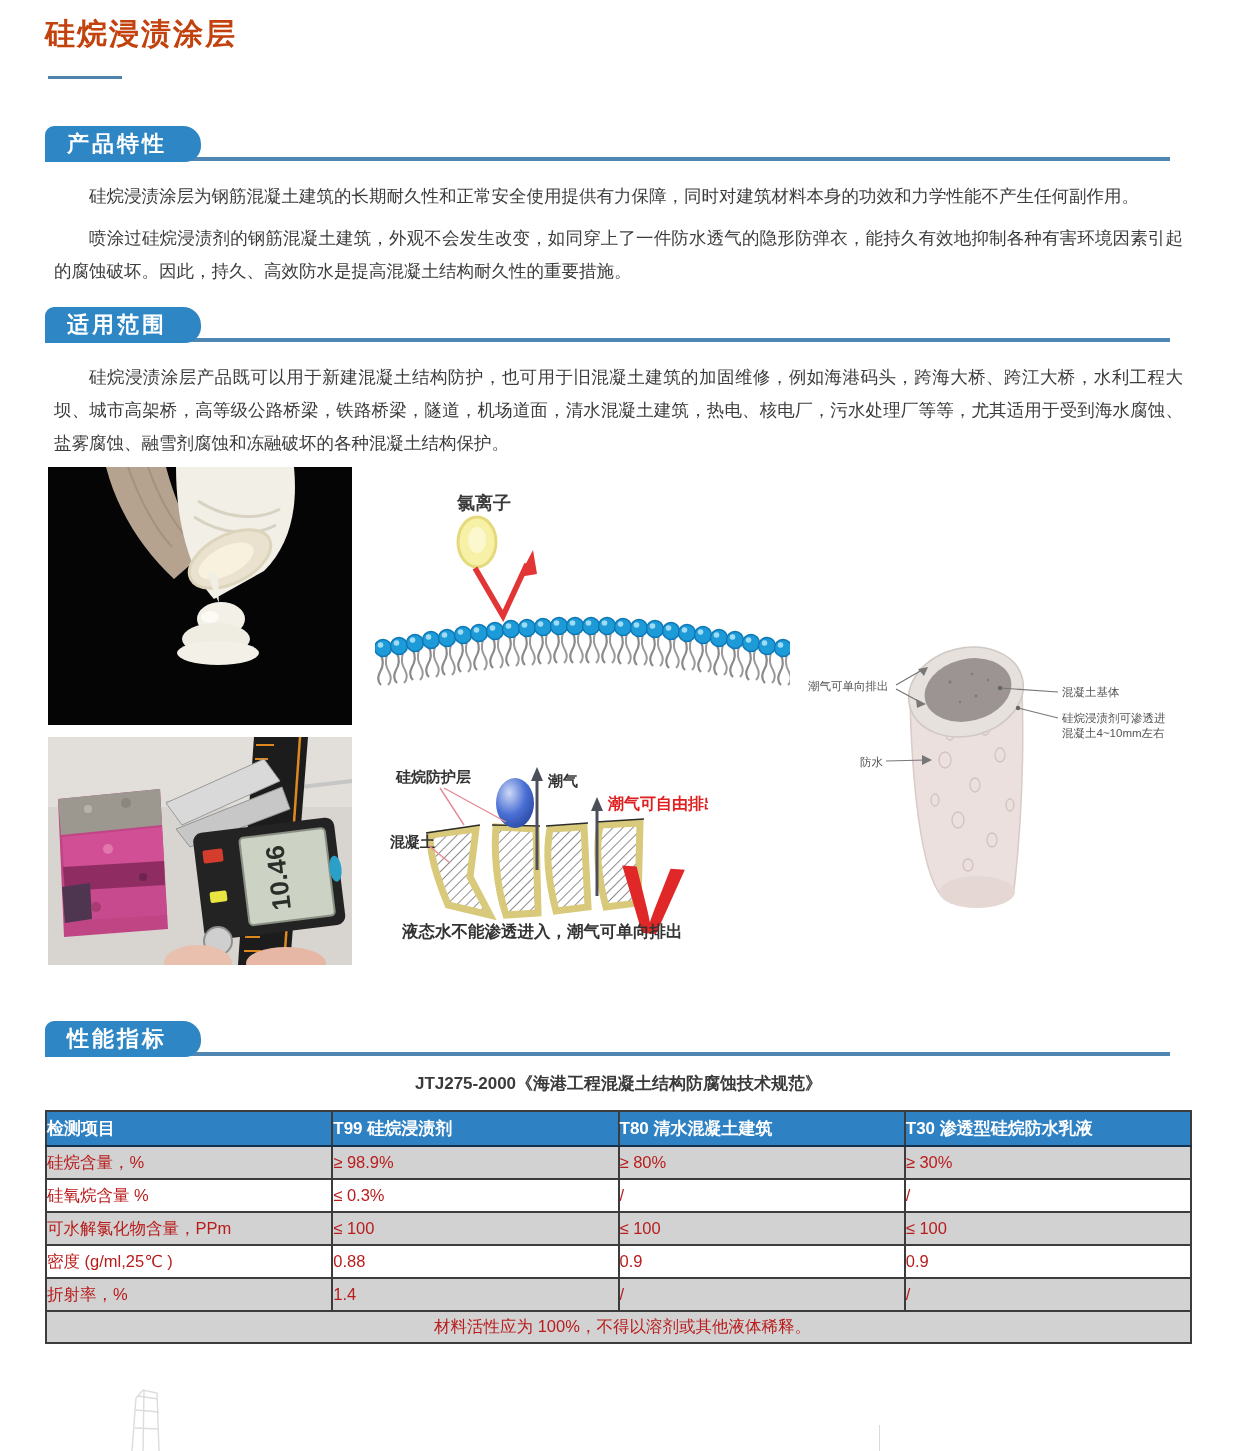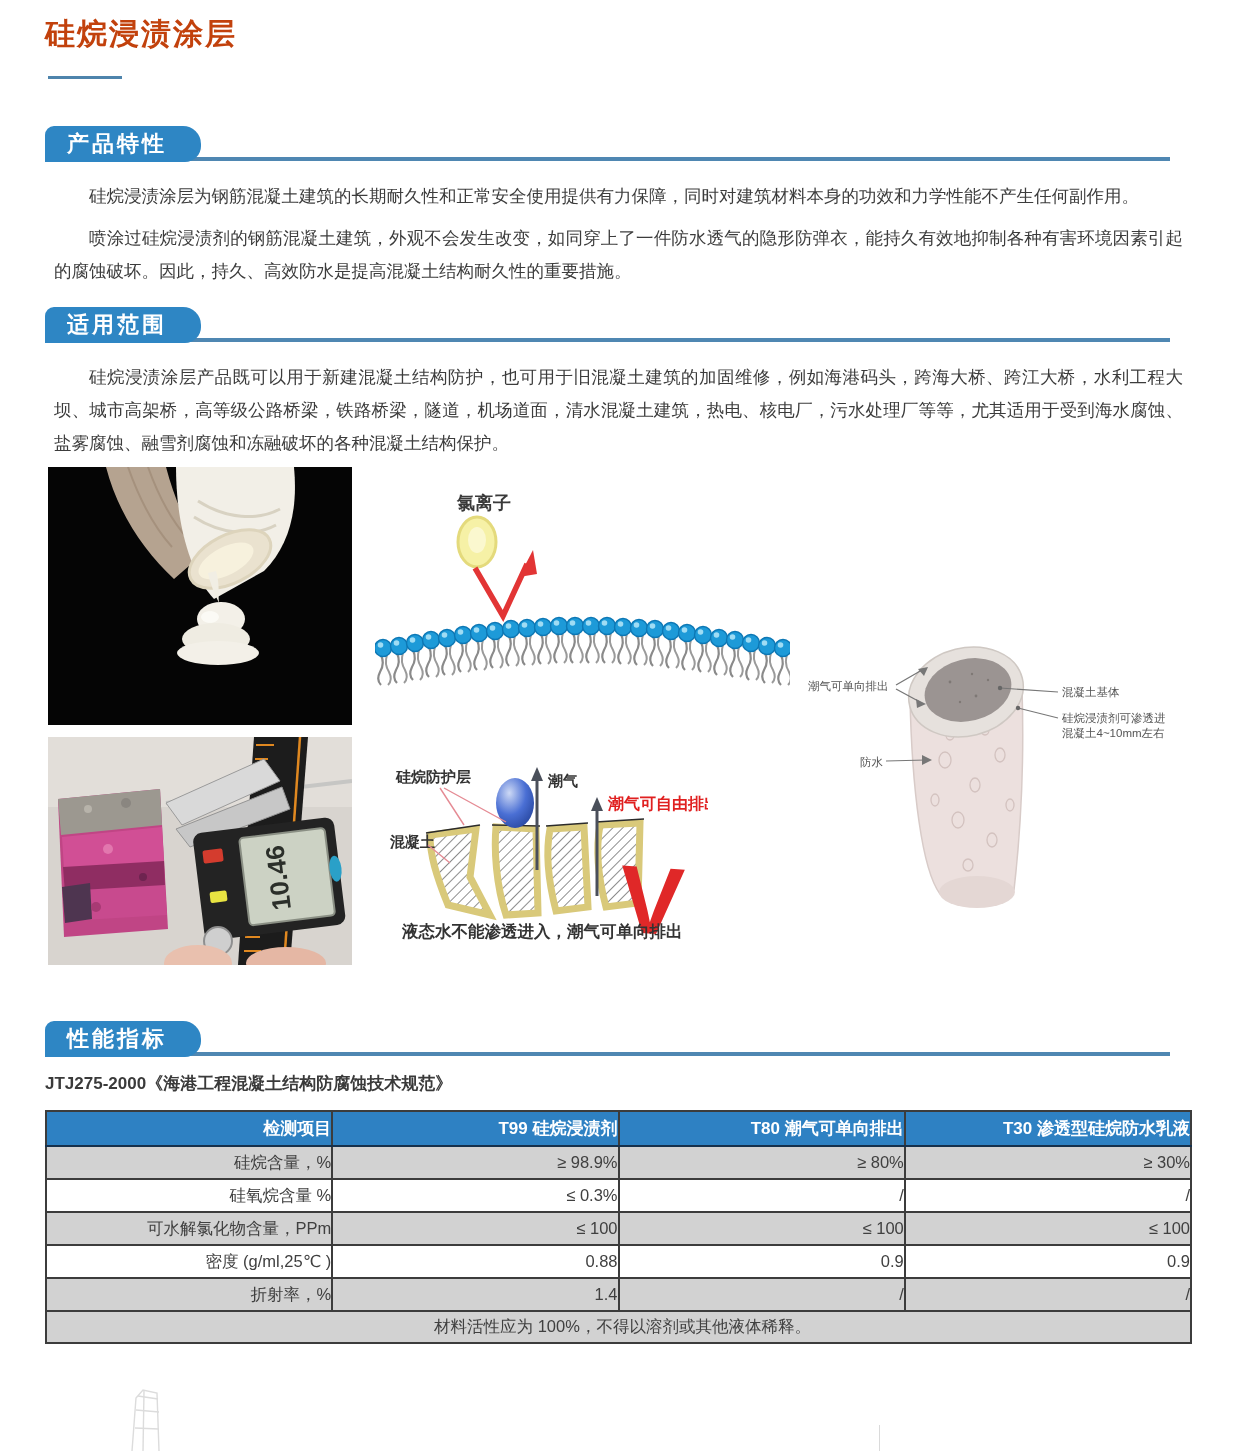--- a/index.html
+++ b/index.html
@@ -24,30 +24,30 @@
     letter-spacing:3px;padding:0 34px 0 22px;border-radius:9px 18px 16px 0;
   }
   
   .para-block{left:45px;width:1147px;}
   .para-block p{
     margin:9px;font-size:17.5px;line-height:33px;color:#3c3c3c;
     text-indent:2em;text-align:justify;font-weight:500;
   }
   
   .tbl-caption{
-    left:45px;top:1072px;width:1147px;text-align:left;
+    left:45px;top:1072px;width:1147px;text-align:center;
     font-size:17px;font-weight:600;color:#3a3a3a;
   }
   table.ptable{
     position:absolute;left:45px;top:1110px;width:1147px;
     border-collapse:collapse;table-layout:fixed;font-size:16.5px;
   }
-  .ptable th,.ptable td{border:2px solid #3c3c3c;text-align:right;padding:0;}
+  .ptable th,.ptable td{border:2px solid #3c3c3c;text-align:left;padding:0;}
   .ptable th{background:#2e81c3;color:#ffffff;font-weight:bold;height:33px;font-size:17px;border-bottom-color:#16314d;}
-  .ptable td{height:31px;color:#404040;}
+  .ptable td{height:31px;color:#b91c1c;}
   .ptable tr.alt td{background:#d2d2d2;}
   .ptable tr.plain td{background:#ffffff;}
   .ptable td.footnote{height:30px;background:#d2d2d2;text-align:center;padding-left:8px;}
   
   svg text{font-family:"Liberation Sans","DejaVu Sans",sans-serif;}
   .faint-vline{left:879px;top:1425px;width:1px;height:26px;background:#dadada;}
 </style>
 </head>
 <body>
 
@@ -287,21 +287,21 @@
   <colgroup>
       <col style="width:25%">
       <col style="width:25%">
       <col style="width:25%">
       <col style="width:25%">
     </colgroup>
   <tbody>
       <tr>
     <th>检测项目</th>
     <th>T99 硅烷浸渍剂</th>
-    <th>T80 潮气可单向排出</th>
+    <th>T80 清水混凝土建筑</th>
     <th>T30 渗透型硅烷防水乳液</th>
   </tr>
   <tr class="alt">
     <td>硅烷含量，%</td>
     <td>≥ 98.9%</td>
     <td>≥ 80%</td>
     <td>≥ 30%</td>
   </tr>
   <tr class="plain">
     <td>硅氧烷含量 %</td>

